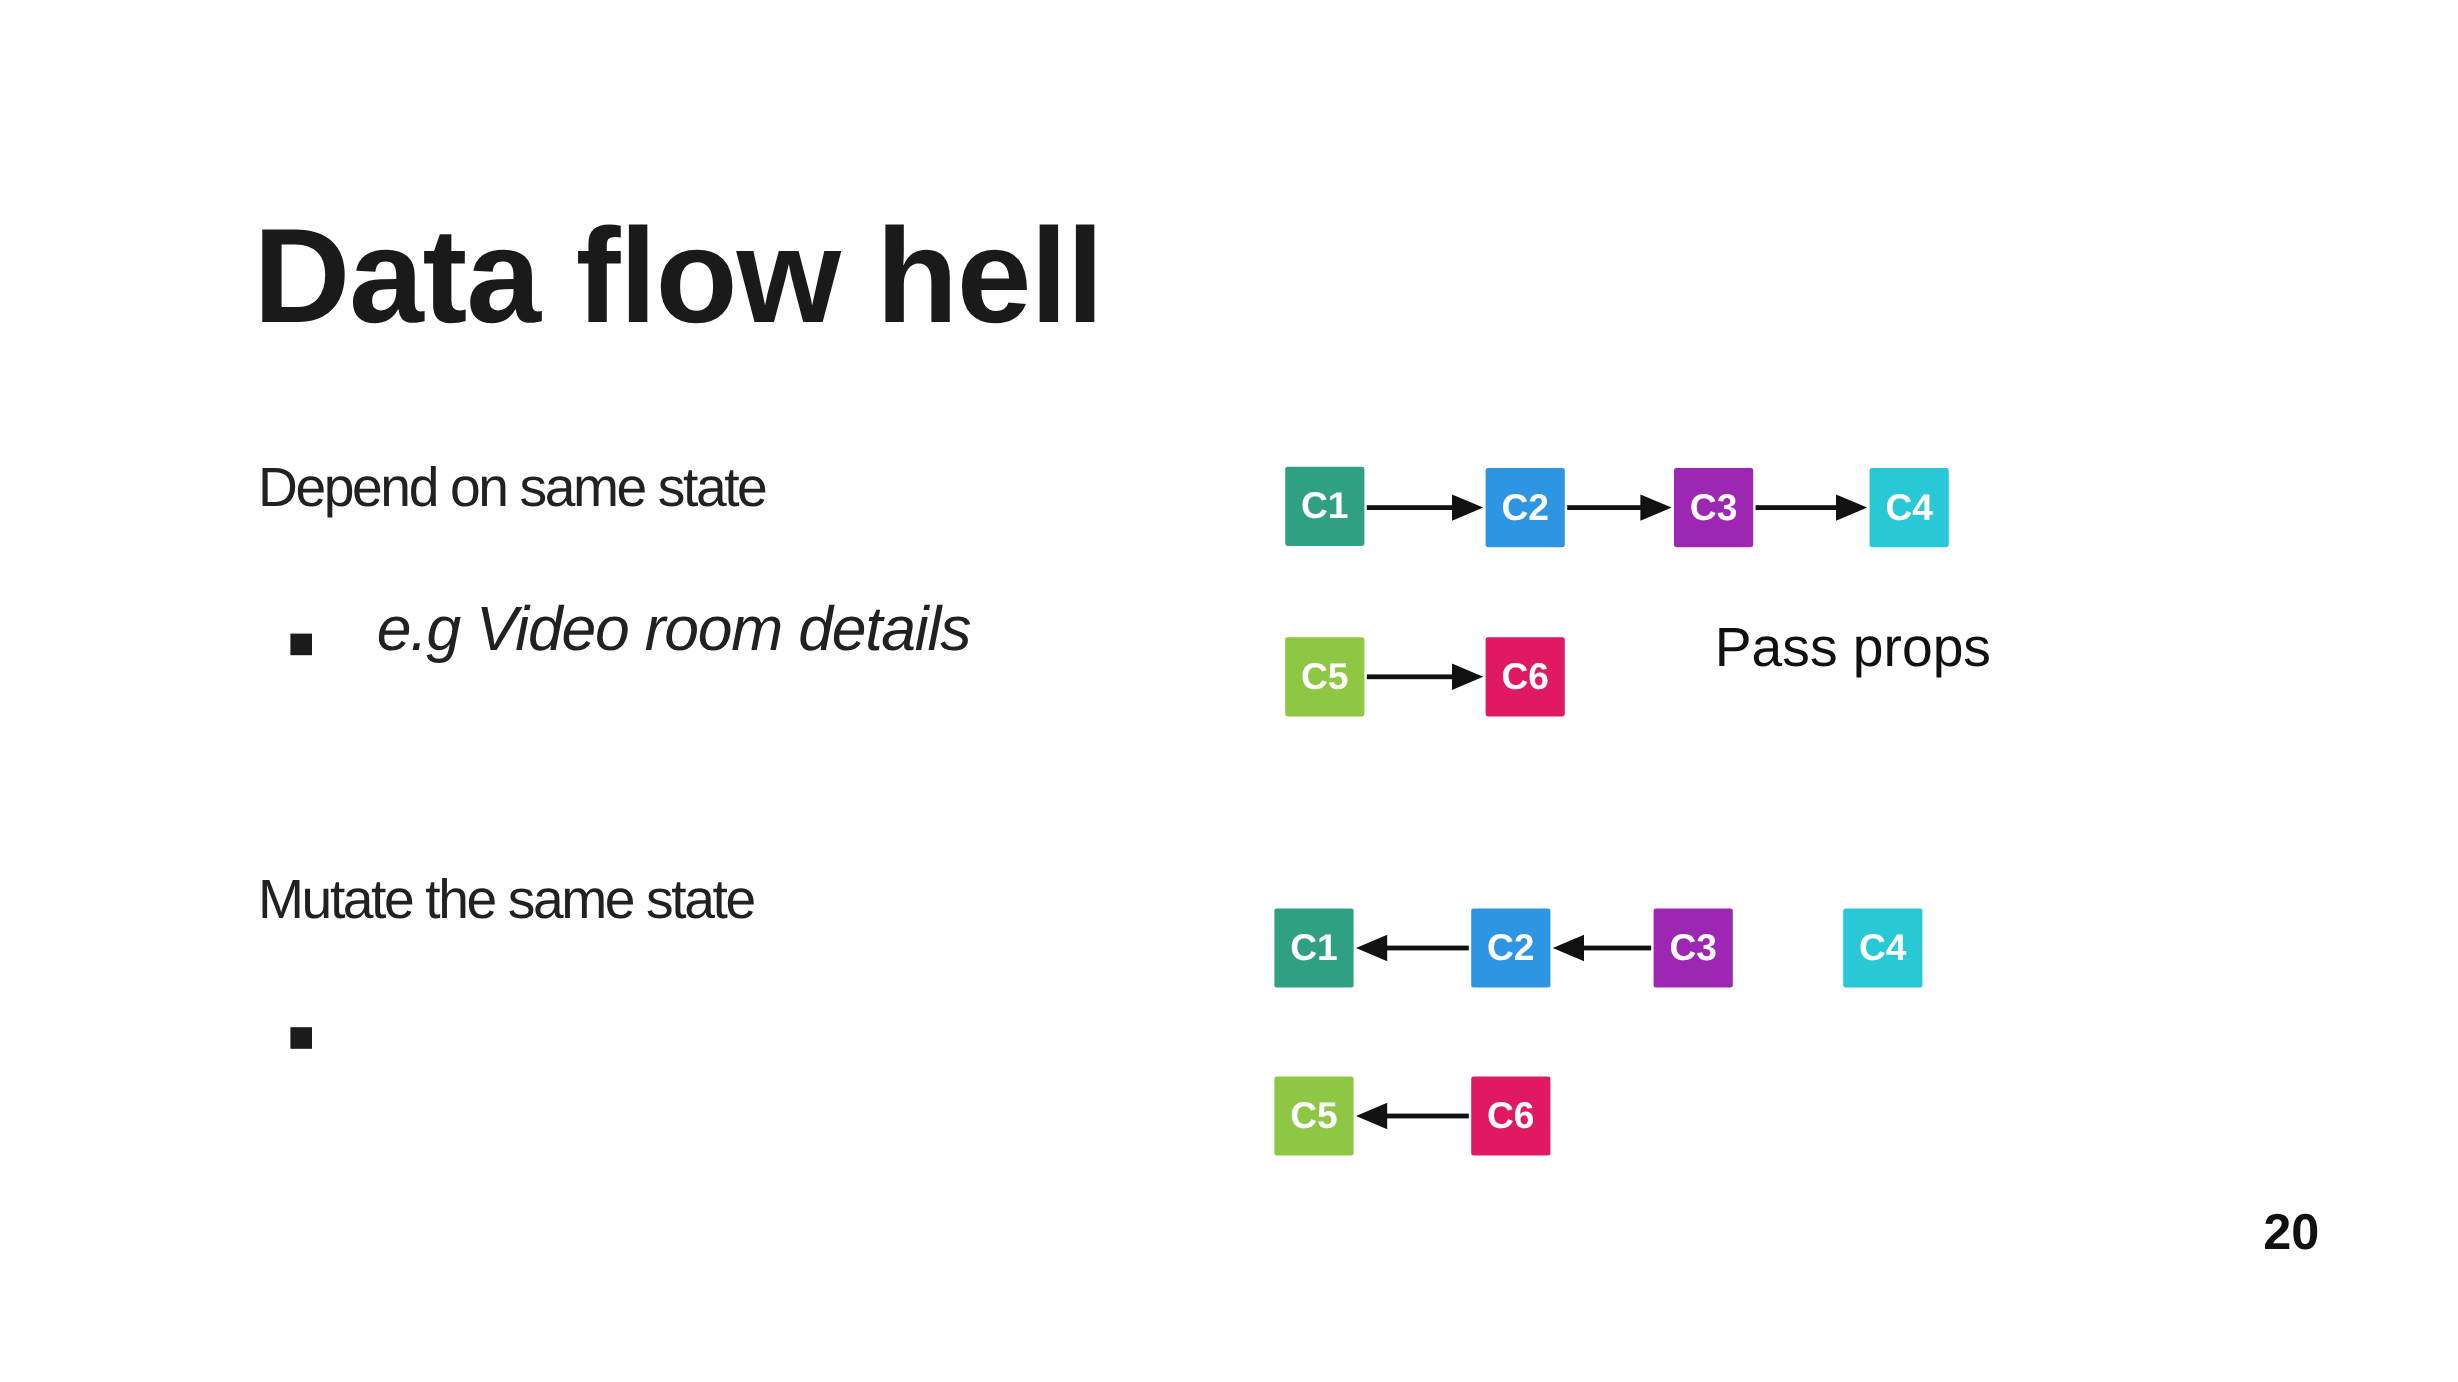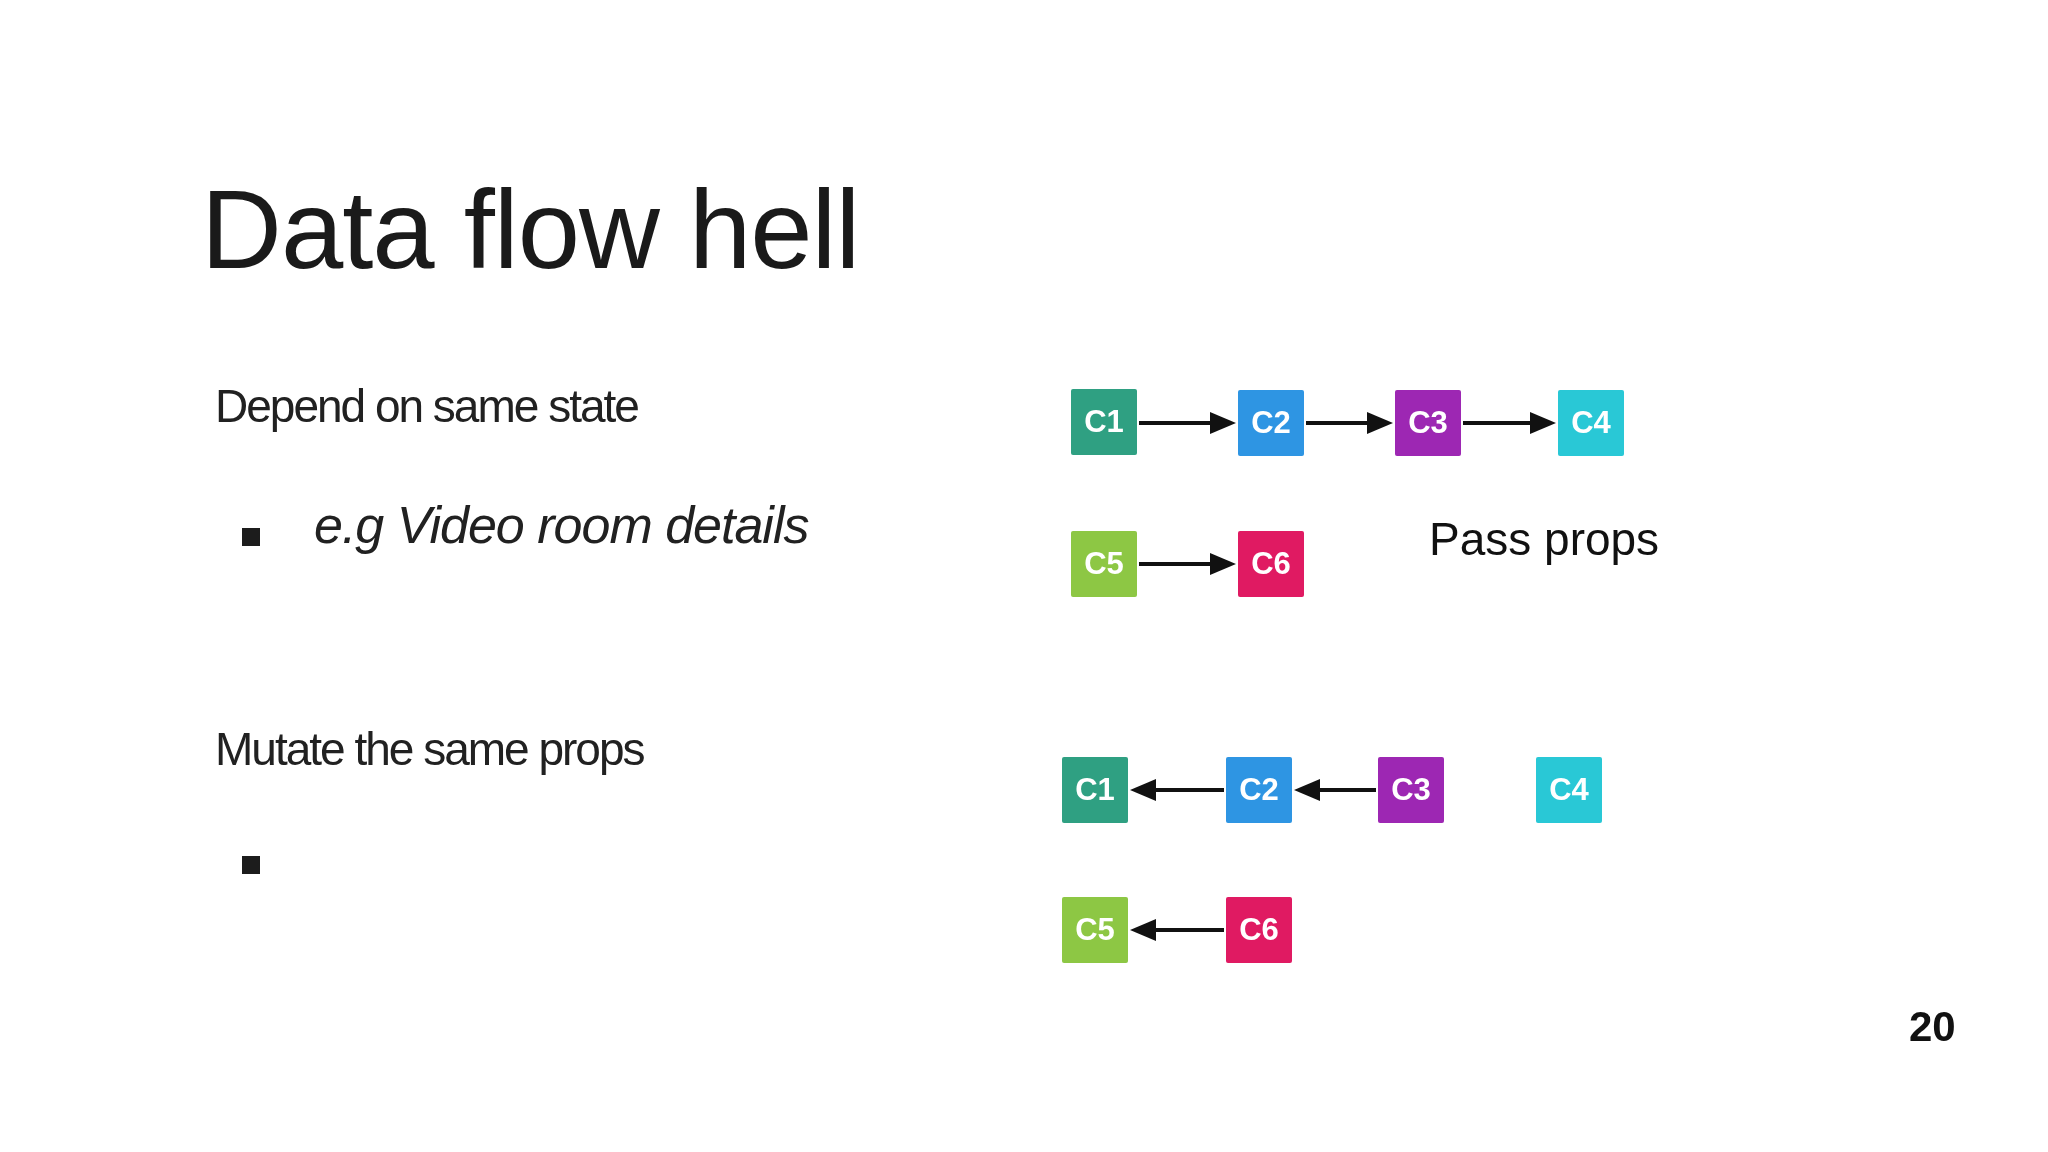--- a/index.html
+++ b/index.html
@@ -8,23 +8,23 @@
     width: 2048px;
     height: 1152px;
     background: #ffffff;
     overflow: hidden;
     font-family: "Liberation Sans", sans-serif;
     color: #1c1c1c;
   }
   .abs { position: absolute; }
 
   .title {
-    left: 201px; top: 163px;
+    left: 211px; top: 163px;
     font-size: 112px;
-    font-weight: 400;
+    font-weight: 700;
     line-height: 1.2;
     letter-spacing: -1px;
     color: #1a1a1a;
     white-space: nowrap;
   }
   .bullet-heading {
     left: 215px;
     font-size: 46px;
     font-weight: 400;
     line-height: 1.2;
@@ -83,35 +83,34 @@
   .caption {
     font-size: 46px;
     color: #111111;
     white-space: nowrap;
   }
   .page-number {
     left: 1886px; top: 1003px;
     font-size: 42px;
     font-weight: 700;
     color: #111111;
-    margin-left: 23px;
   }
 </style>
 </head>
 <body>
 
 <div class="slide">
 
   <div class="abs title">Data flow hell</div>
 
   <div class="abs bullet-heading bh1">Depend on same state</div>
   <div class="abs bullet-marker bm1"></div>
   <div class="abs sub-bullet sb1">e.g Video room details</div>
 
-  <div class="abs bullet-heading bh2">Mutate the same props</div>
+  <div class="abs bullet-heading bh2">Mutate the same state</div>
   <div class="abs bullet-marker bm2"></div>
 
   <div class="abs cbox" style="left: 1071px; top: 389px; background-color: rgb(47, 160, 130);">C1</div>
   <div class="abs cbox" style="left: 1238px; top: 390px; background-color: rgb(46, 149, 227);">C2</div>
   <div class="abs cbox" style="left: 1395px; top: 390px; background-color: rgb(157, 39, 179);">C3</div>
   <div class="abs cbox" style="left: 1558px; top: 390px; background-color: rgb(41, 200, 214);">C4</div>
 
   <div class="abs arrow-line" style="left:1139px; top:421px; width:73px;"></div>
   <div class="abs head-right" style="left:1210px; top:412px;"></div>
   <div class="abs arrow-line" style="left:1306px; top:421px; width:63px;"></div>

